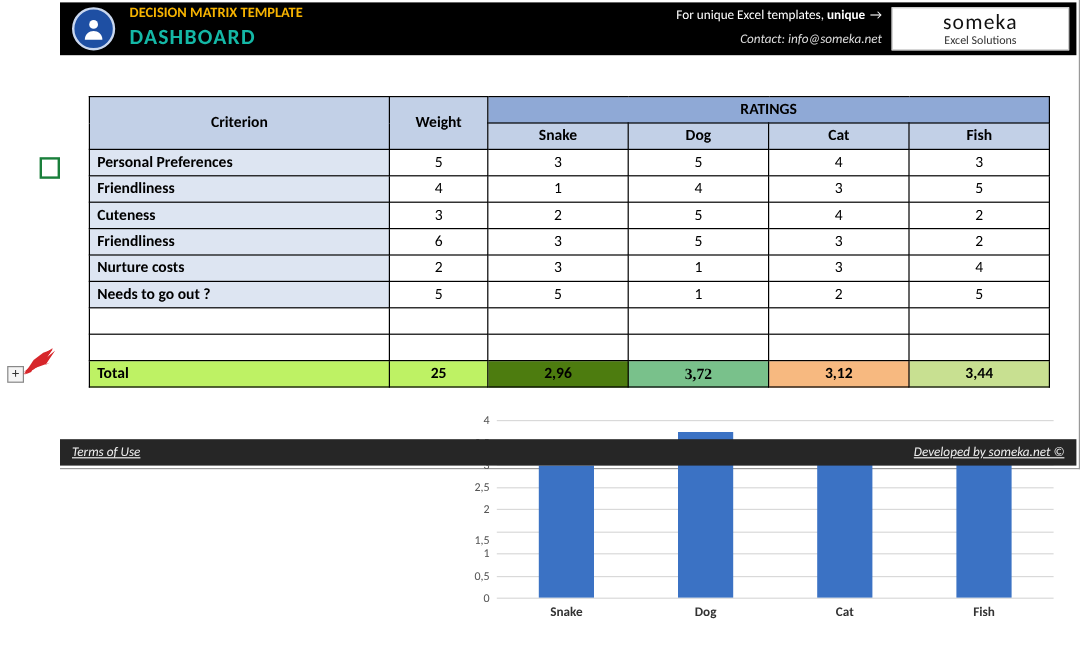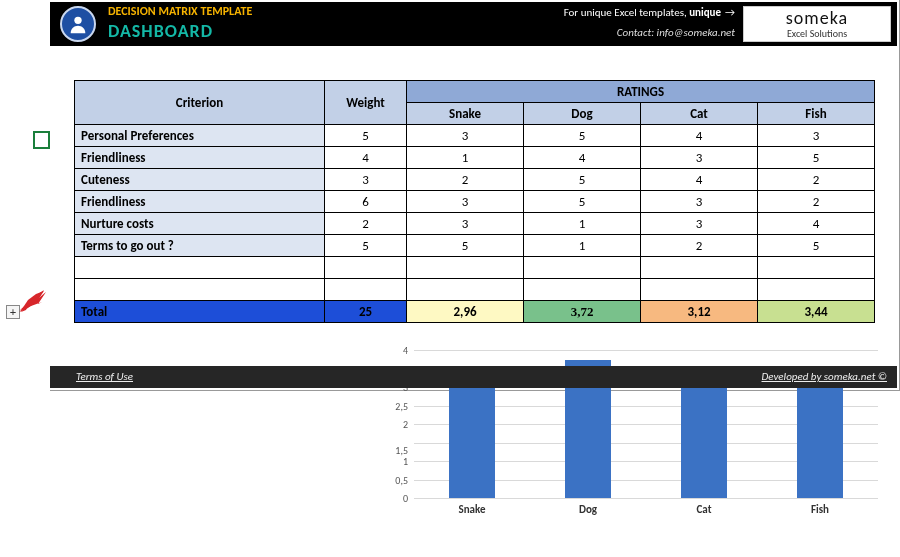--- a/index.html
+++ b/index.html
@@ -25,34 +25,34 @@
   .hdr .logo .l2 { font-size:10px; color:#333;}
   
   .tblarea { position:absolute; left:24px; top:80px; width:800px;}
   table.dm { border-collapse:collapse; width:100%; table-layout:fixed;}
   table.dm th, table.dm td { border:1px solid #000; font-size:13px; height:22px; padding:1px 6px; }
   th.rat { background:#8fa9d6; font-weight:bold; text-align:center; font-size:13px;}
   th.crit, th.wgt, th.opt { background:#c2d0e7; font-weight:bold; text-align:center;}
   td.cname { background:#dde5f2; font-weight:bold; text-align:left;}
   td.num { text-align:center;}
   tr.blank td { background:#fff; border-left:1px solid #000; border-right:1px solid #000; border-top:1px solid #000; border-bottom:1px solid #000;}
-  tr.total td { background:#1d4ed8; font-weight:bold;}
+  tr.total td { background:#bef264; font-weight:bold;}
   tr.total td.cname { text-align:left;}
   tr.total td.num { text-align:center;}
   td.score { font-weight:bold; text-align:center;}
   
   .chartbox { position:absolute; left:328px; top:350px; width:500px; height:170px;}
   .chart-inner { position:absolute; left:36px; top:0; right:0; bottom:22px;}
   .ytick { position:absolute; right:470px; width:30px; text-align:right; font-size:10px; color:#555; transform:translateY(-50%);}
   .gridline { position:absolute; left:0; right:0; height:1px; background:#d9d9d9;}
   .bar { position:absolute; bottom:0; width:46px; background:#3b72c4;}
   .xlabel { position:absolute; bottom:-18px; width:80px; text-align:center; font-size:11px; font-weight:bold; color:#333; transform:translateX(-50%);}
   
   .footer { position:absolute; left:0; bottom:2px; right:2px; height:22px; background:#262626; color:#eee; font-size:11px;}
-  .footer .tou { position:absolute; left:26px; top:4px; text-decoration:underline; font-style:italic;}
+  .footer .tou { position:absolute; left:10px; top:4px; text-decoration:underline; font-style:italic;}
   .footer .dev { position:absolute; right:10px; top:4px; font-style:italic;text-decoration:underline;}
 </style>
 </head>
 <body>
 
 <div class="viewport">
 
   <div class="leftgutter">
     <div class="cellcursor"></div>
     <div class="expandbtn">+</div>
@@ -144,21 +144,21 @@
             </tr>
             <tr>
               <td class="cname">Nurture costs</td>
               <td class="num">2</td>
               <td class="num">3</td>
               <td class="num">1</td>
               <td class="num">3</td>
               <td class="num">4</td>
             </tr>
             <tr>
-              <td class="cname">Terms to go out ?</td>
+              <td class="cname">Needs to go out ?</td>
               <td class="num">5</td>
               <td class="num">5</td>
               <td class="num">1</td>
               <td class="num">2</td>
               <td class="num">5</td>
             </tr>
             <tr class="blank">
               <td>&nbsp;</td>
               <td>&nbsp;</td>
               <td>&nbsp;</td>
@@ -170,21 +170,21 @@
               <td>&nbsp;</td>
               <td>&nbsp;</td>
               <td>&nbsp;</td>
               <td>&nbsp;</td>
               <td>&nbsp;</td>
               <td>&nbsp;</td>
             </tr>
             <tr class="total">
               <td class="cname">Total</td>
               <td class="num">25</td>
-              <td class="score" style="background: #fef9c3;">2,96</td>
+              <td class="score" style="background: #4d7c0f;">2,96</td>
               <td class="score" style="background: rgb(121, 193, 139); font-family: Liberation Serif, serif;">3,72</td>
               <td class="score" style="background: rgb(247, 185, 128);">3,12</td>
               <td class="score" style="background: rgb(200, 224, 145);">3,44</td>
             </tr>
           </tbody>
       </table>
     </div>
 
     <div class="chartbox">
       <div class="chart-inner" id="chart-inner">

